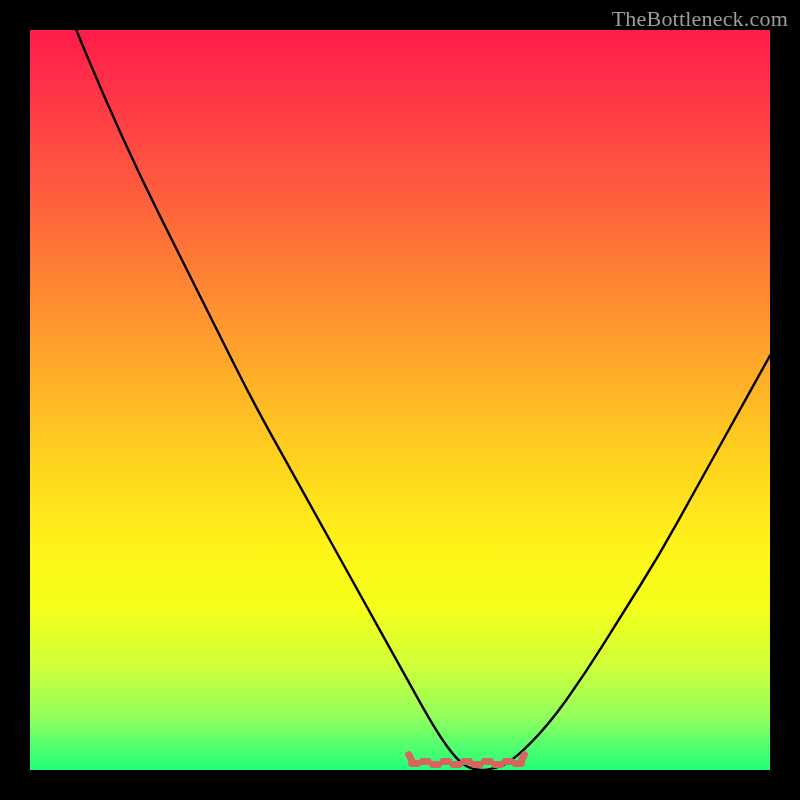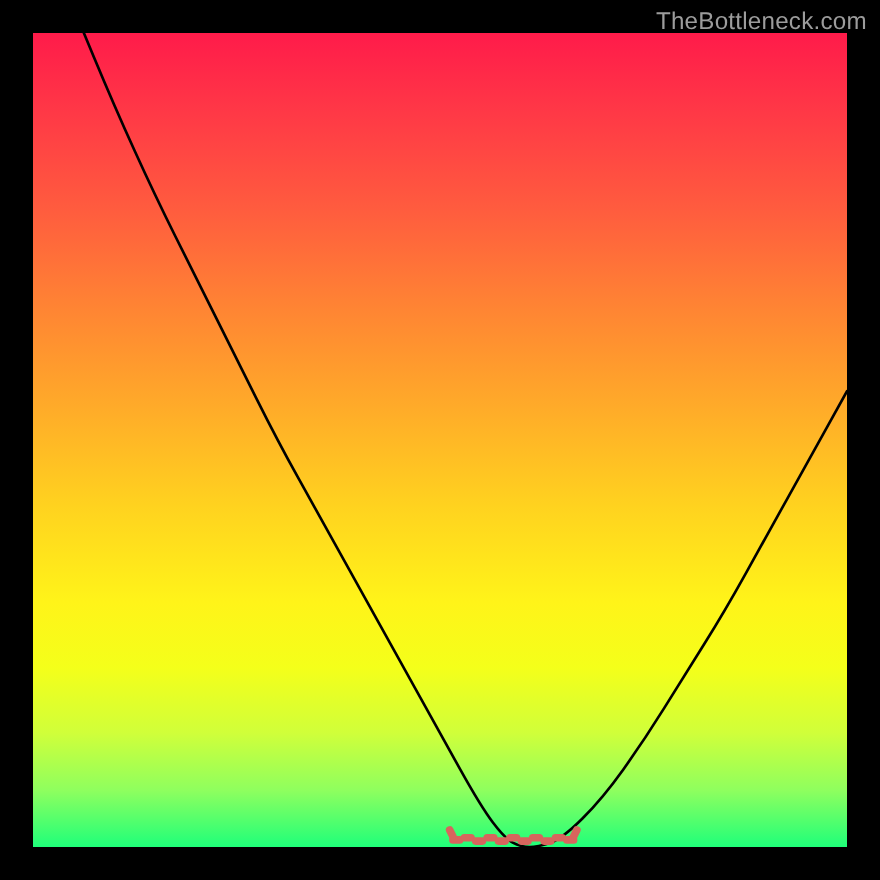--- a/index.html
+++ b/index.html
@@ -46,21 +46,21 @@
     inset: 0;
     width: 740px;
     height: 740px;
     overflow: visible;
   }
   .watermark {
     position: absolute;
     top: 6px;
     right: 12px;
     color: #9c9c9c;
-    font-family: Liberation Sans, sans-serif;
+    font-family: Liberation Serif, serif;
     font-size: 22px;
     letter-spacing: 0.2px;
     user-select: none;
   }
 </style>
 </head>
 <body>
 
 <div class="stage">
 

